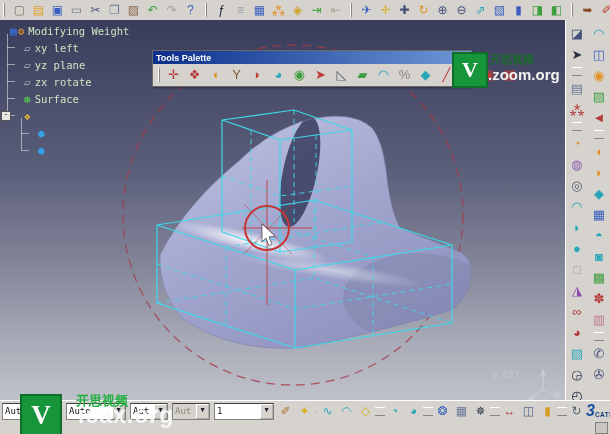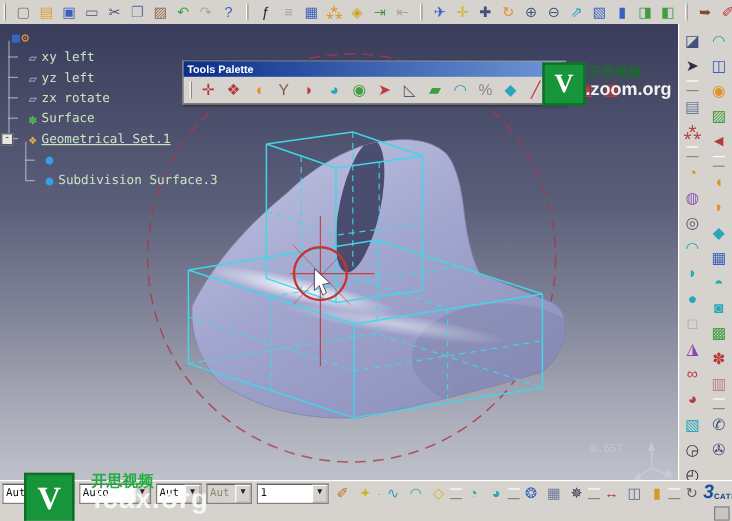--- a/index.html
+++ b/index.html
@@ -192,47 +192,46 @@
     <div class="tline" style="left:7px;top:76px;width:8px;height:1px;"></div>
     <div class="tline" style="left:7px;top:93px;width:8px;height:1px;"></div>
     <div class="tline" style="left:21px;top:96px;width:1px;height:32px;"></div>
     <div class="tline" style="left:21px;top:111px;width:8px;height:1px;"></div>
     <div class="tline" style="left:21px;top:128px;width:8px;height:1px;"></div>
     <div class="expbox" style="left:1px;top:89px;">-</div>
     <div id="tree-rows">
         <div class="trow" style="top: 1px; left: 10px;">
           <span class="ticon" style="color: rgb(58, 111, 216); margin-right: 1px;">▦</span>
           <span class="ticon" style="color: rgb(232, 151, 47);">⚙</span>
+          <span class="tlabel">Modifying Weight</span>
         </div>
         <div class="trow" style="top: 18px; left: 24px;">
           <span class="ticon" style="color: rgb(184, 188, 196);">▱</span>
           <span class="tlabel">xy left</span>
         </div>
         <div class="trow" style="top: 35px; left: 24px;">
           <span class="ticon" style="color: rgb(184, 188, 196);">▱</span>
-          <span class="tlabel">yz left</span>
+          <span class="tlabel">yz plane</span>
         </div>
         <div class="trow" style="top: 52px; left: 24px;">
           <span class="ticon" style="color: rgb(184, 188, 196);">▱</span>
           <span class="tlabel">zx rotate</span>
         </div>
         <div class="trow" style="top: 69px; left: 24px;">
           <span class="ticon" style="color: rgb(79, 194, 79);">✽</span>
           <span class="tlabel">Surface</span>
         </div>
         <div class="trow u" style="top: 86px; left: 24px;">
           <span class="ticon" style="color: rgb(232, 185, 61);">❖</span>
-          <span class="tlabel">Geometrical Set.1</span>
         </div>
         <div class="trow" style="top: 103px; left: 38px;">
           <span class="ticon" style="color: rgb(53, 160, 232);">●</span>
         </div>
         <div class="trow" style="top: 120px; left: 38px;">
           <span class="ticon" style="color: rgb(53, 160, 232);">●</span>
-          <span class="tlabel">Subdivision Surface.3</span>
         </div>
       </div>
   </div>
 
   <div id="tools-palette">
     <div id="tp-title">
       <span>Tools Palette</span>
       <span id="tp-close">x</span>
     </div>
     <div id="tp-body">

